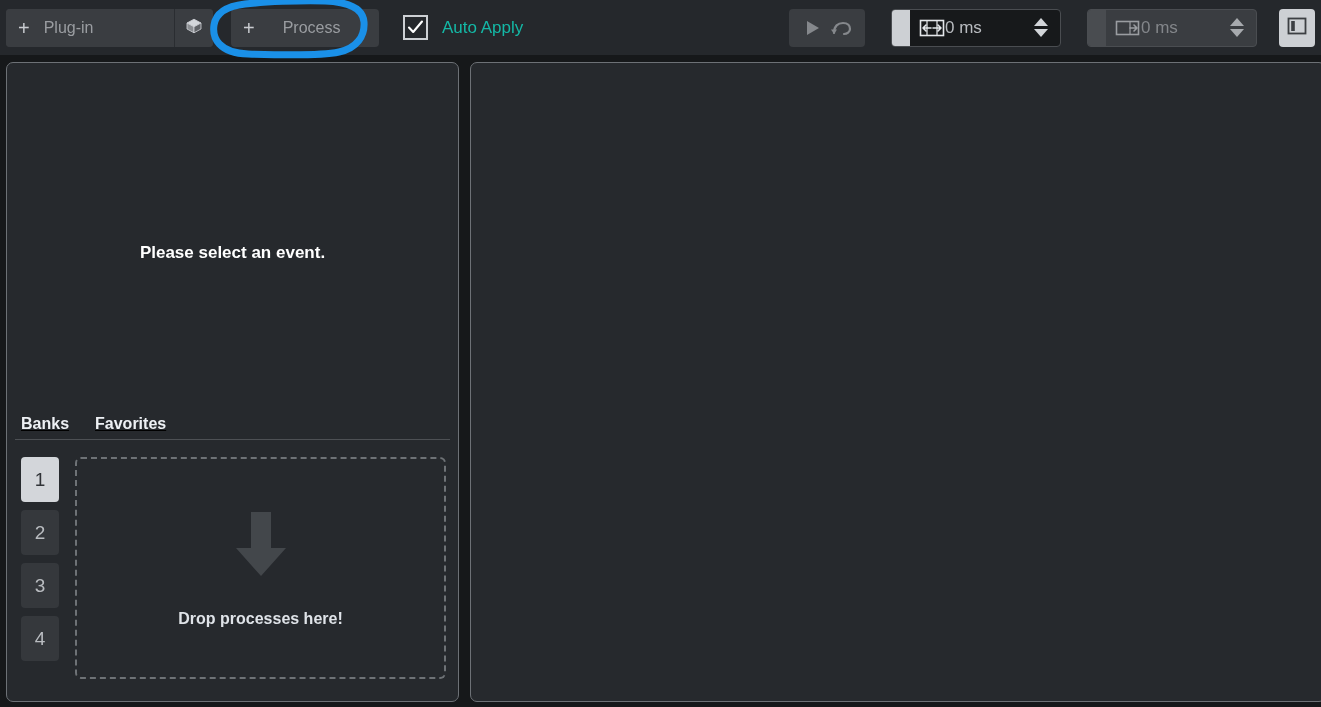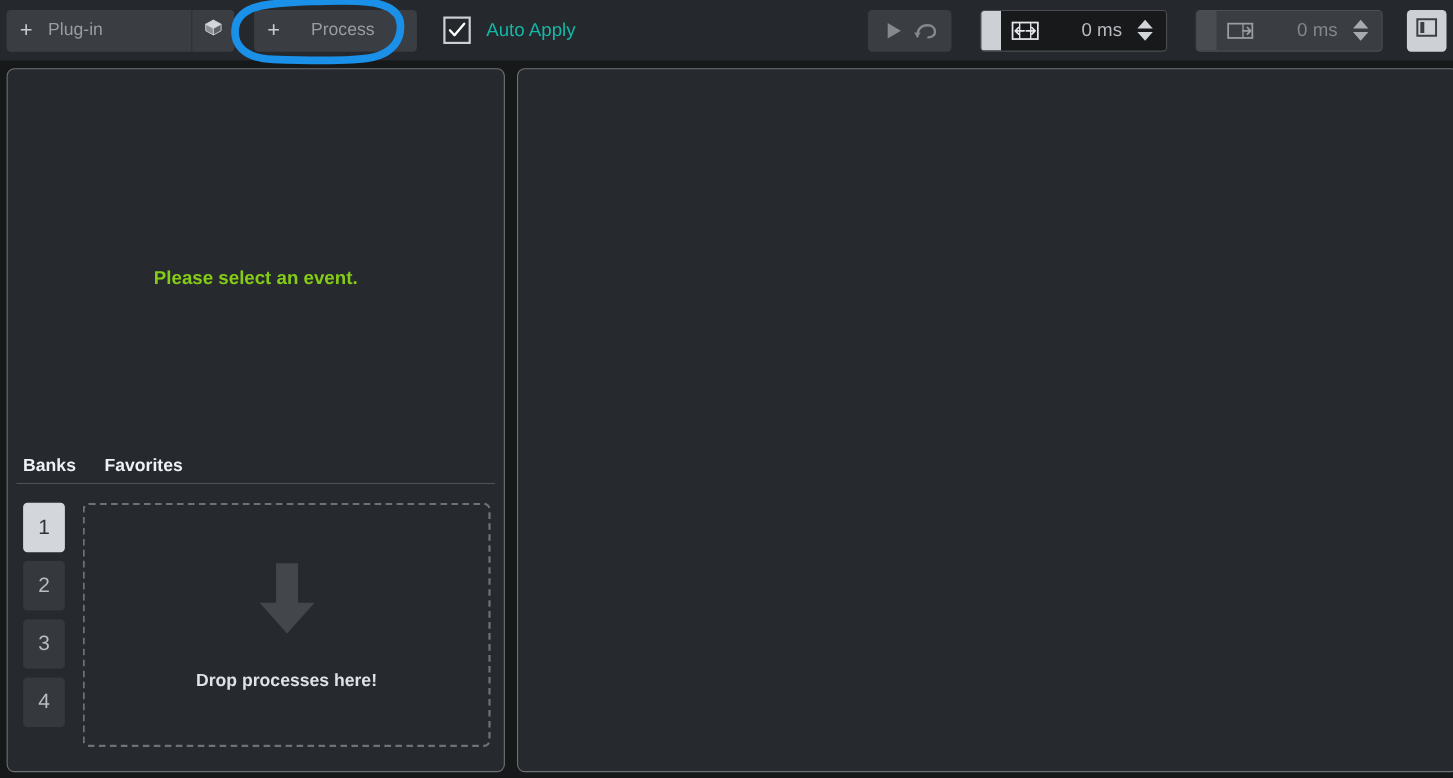--- a/index.html
+++ b/index.html
@@ -190,21 +190,21 @@
   }
   .ms-tab.dim { background: #494c50; }
   .ms-icon {
     margin-left: 9px;
     display: flex;
     align-items: center;
     flex: 0 0 auto;
   }
   .ms-val {
     flex: 1 1 auto;
-    text-align: right;
+    text-align: left;
     color: #b9bcc0;
     font-size: 17px;
     padding-right: 10px;
     white-space: nowrap;
   }
   .ms-val.dimmed { color: #83868a; }
   .spin {
     width: 22px;
     margin-right: 8px;
     display: flex;
@@ -264,40 +264,41 @@
     width: 856px;
     height: 640px;
   }
 
   .select-event-msg {
     position: absolute;
     left: 0;
     top: 180px;
     width: 100%;
     text-align: center;
-    color: #84cc16;
+    color: #ffffff;
     font-size: 17px;
     font-weight: bold;
   }
 
   
   .tabs {
     position: absolute;
     left: 0;
     top: 352px;
     width: 100%;
     box-sizing: border-box;
     padding: 0 8px;
   }
   .tabs-row {
     display: flex;
     align-items: flex-end;
     gap: 26px;
     padding-left: 6px;
     padding-bottom: 6px;
+    text-decoration: underline;
   }
   .tab {
     color: #eef1f5;
     font-size: 16px;
     font-weight: bold;
     cursor: pointer;
     white-space: nowrap;
   }
   .tabs-rule {
     height: 1px;

